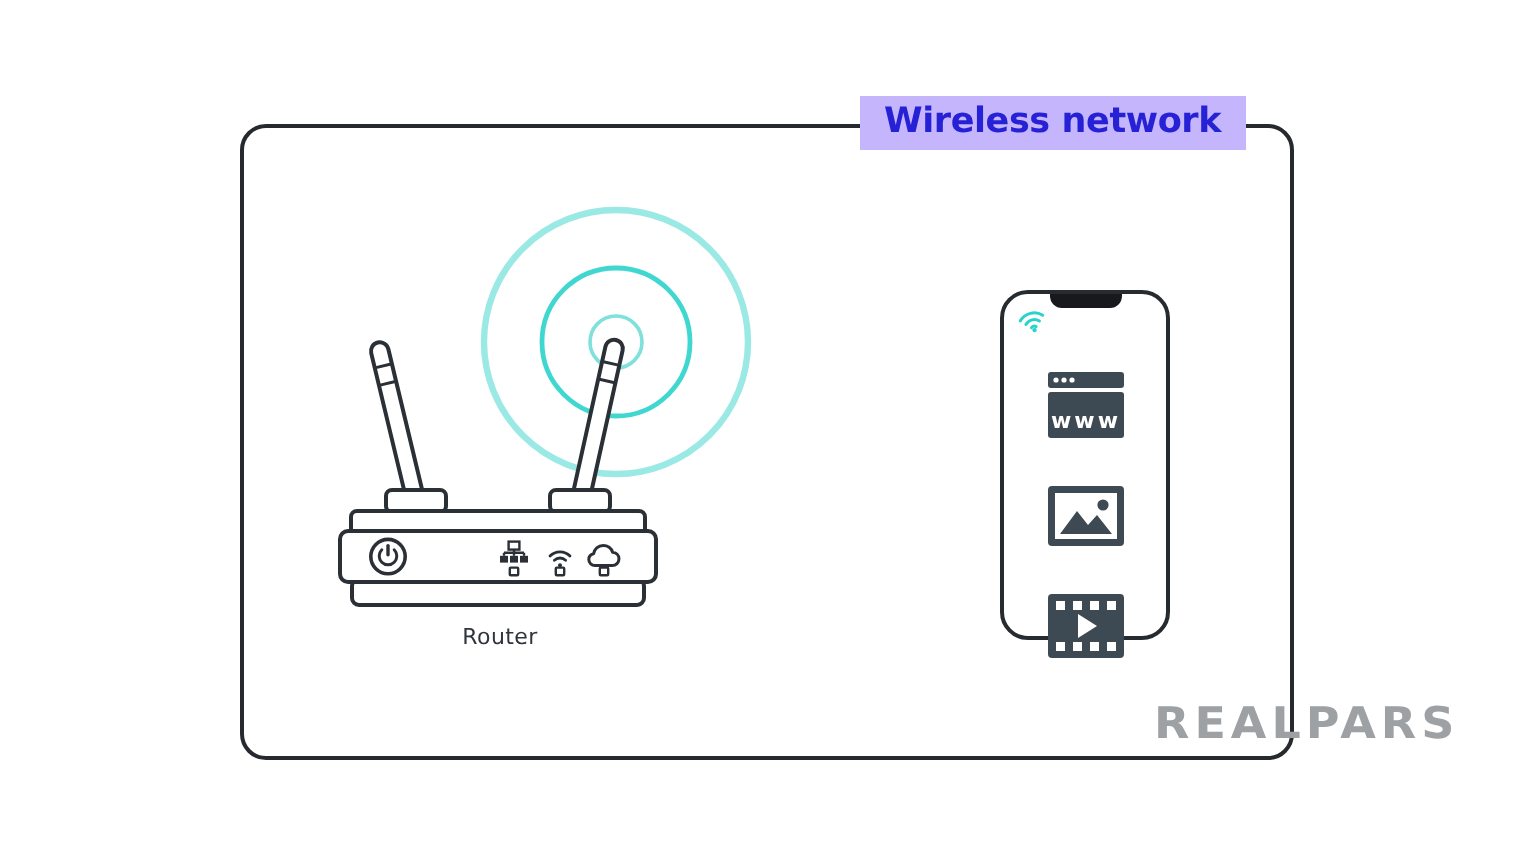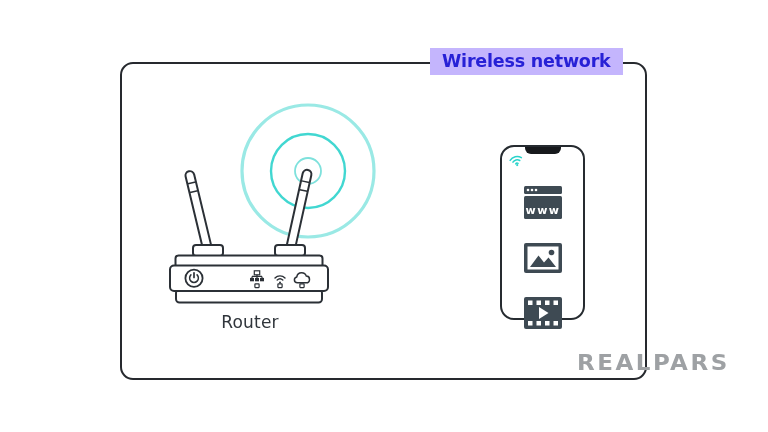--- a/index.html
+++ b/index.html
@@ -16,21 +16,21 @@
   
   .frame-title{
     left:430px;top:48px;padding:0 12px;background:#c4b5fd;
     color:#2721d6;font-size:17.5px;font-weight:700;line-height:27px;z-index:5;
     letter-spacing:-0.2px;white-space:nowrap;
   }
   
   .router-svg{left:140px;top:95px;width:240px;height:215px;}
   .router-label{
     left:200px;top:312px;width:100px;text-align:center;
-    color:#30353b;font-size:17px;font-weight:500;letter-spacing:0.2px;
+    color:#30353b;font-size:11px;font-weight:500;letter-spacing:0.2px;
   }
   
   .phone{
     left:500px;top:145px;width:85px;height:175px;box-sizing:border-box;
     background:#ffffff;border:2.5px solid #262b30;border-radius:14px;
   }
   .notch{
     position:absolute;left:50%;top:0;transform:translateX(-50%);
     width:36px;height:7px;background:#17191c;border-radius:0 0 6px 6px;
   }

